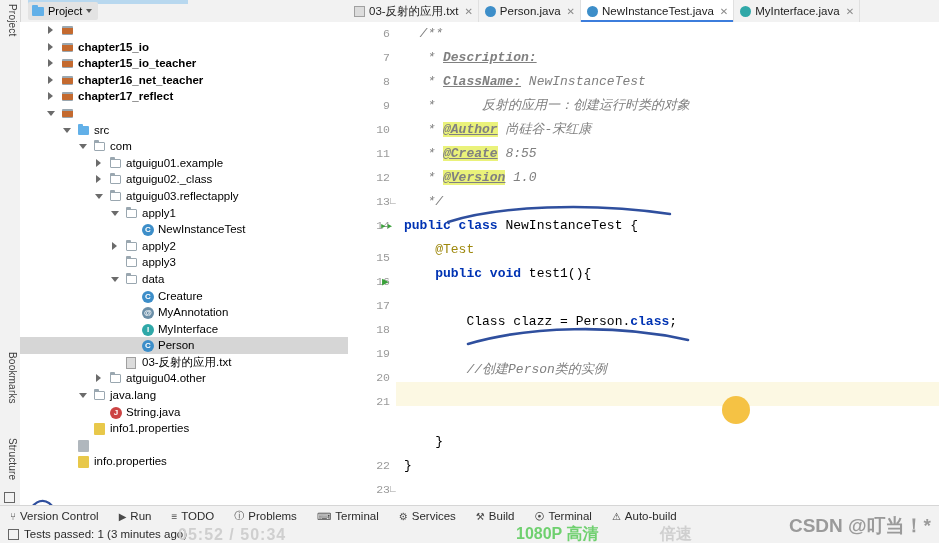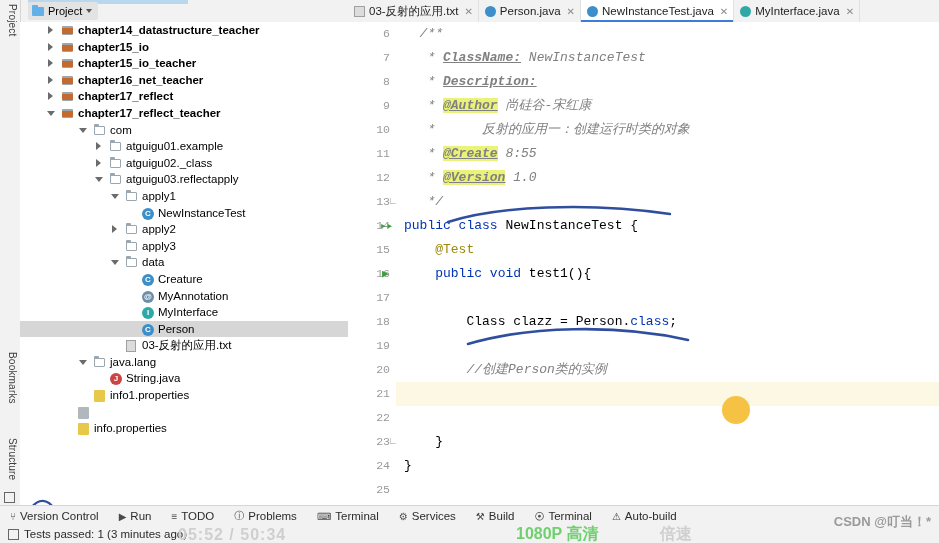--- a/index.html
+++ b/index.html
@@ -179,21 +179,21 @@
   .gutter .gl { height: 24px; line-height: 24px; padding-right: 6px; }
   .code {
     position: absolute; left: 48px; top: 0; width: 543px; height: 483px;
     font-family: "Liberation Mono", monospace; font-size: 13px;
   }
   .cl { height: 24px; line-height: 24px; white-space: pre; padding-left: 8px; }
   .cl.hl { background: #fcf8e3; }
   .com { color: #808080; font-style: italic; }
   .tag { color: #808080; font-style: italic; font-weight: bold; text-decoration: underline; }
   .tag-hl { background: #eaf27a; font-style: italic; font-weight: bold; text-decoration: underline; color: #808080; }
-  .kw { color: #0033b3; font-weight: normal; }
+  .kw { color: #0033b3; font-weight: bold; }
   .ann { color: #9e880d; }
   .ident { color: #000; }
 
   
   .ink { position: absolute; pointer-events: none; }
 
   .dot {
     position: absolute; left: 722px; top: 396px; width: 28px; height: 28px;
     border-radius: 50%; background: #f5c244;
   }
@@ -210,21 +210,21 @@
     background: #f2f2f2; display: flex; align-items: center; font-size: 11.5px; color: #2b2b2b;
   }
   .statusbar .sq {
     width: 9px; height: 9px; border: 1px solid #666; margin: 0 5px 0 8px;
   }
   .watermark {
     position: absolute; color: #cfcfcf; font-weight: bold;
   }
   .wm-green { color: #6fd06f; font-weight: bold; }
   .csdn {
-    position: absolute; right: 8px; top: 513px; font-size: 13px; color: #9a9a9a; font-weight: bold;
+    position: absolute; right: 8px; top: 513px; font-size: 19px; color: #9a9a9a; font-weight: bold;
   }
 </style>
 </head>
 <body>
 
 <div class="ide">
 
   <div class="topbar">
     <div class="hl-bar"></div>
     <div class="proj-btn">
@@ -247,21 +247,20 @@
     <div class="vtab" style="top:438px;">Structure</div>
     <div class="vtab" style="top:492px;">
         <span class="sq"></span>
       </div>
   </div>
 
   <div class="tree" id="tree">
       <div class="row">
         <span class="arrow" style="left:28px"></span>
         <span style="left:42px" class="ic ic-mod"></span>
-        <span class="lbl bold" style="left:58px">chapter14_datastructure_teacher</span>
       </div>
       <div class="row">
         <span class="arrow" style="left:28px"></span>
         <span style="left:42px" class="ic ic-mod"></span>
         <span class="lbl bold" style="left:58px">chapter15_io</span>
       </div>
       <div class="row">
         <span class="arrow" style="left:28px"></span>
         <span style="left:42px" class="ic ic-mod"></span>
         <span class="lbl bold" style="left:58px">chapter15_io_teacher</span>
@@ -272,21 +271,25 @@
         <span class="lbl bold" style="left:58px">chapter16_net_teacher</span>
       </div>
       <div class="row">
         <span class="arrow" style="left:28px"></span>
         <span style="left:42px" class="ic ic-mod"></span>
         <span class="lbl bold" style="left:58px">chapter17_reflect</span>
       </div>
       <div class="row">
         <span class="arrow open" style="left:27px"></span>
         <span style="left:42px" class="ic ic-mod"></span>
-        <span class="lbl bold" style="left:58px">chapter17_reflect_teacher</span>
+      </div>
+      <div class="row">
+        <span class="arrow open" style="left:43px"></span>
+        <span style="left:58px" class="ic ic-src"></span>
+        <span class="lbl" style="left:74px">src</span>
       </div>
       <div class="row">
         <span class="arrow open" style="left:59px"></span>
         <span style="left:74px" class="ic ic-fold"></span>
         <span class="lbl" style="left:90px">com</span>
       </div>
       <div class="row">
         <span class="arrow" style="left:76px"></span>
         <span style="left:90px" class="ic ic-fold"></span>
         <span class="lbl" style="left:106px">atguigu01.example</span>
@@ -336,20 +339,25 @@
         <span style="left:122px" class="ic ic-iface">I</span>
         <span class="lbl" style="left:138px">MyInterface</span>
       </div>
       <div class="row sel">
         <span style="left:122px" class="ic ic-class">C</span>
         <span class="lbl" style="left:138px">Person</span>
       </div>
       <div class="row">
         <span style="left:106px" class="ic ic-file"></span>
         <span class="lbl" style="left:122px">03-反射的应用.txt</span>
+      </div>
+      <div class="row">
+        <span class="arrow" style="left:76px"></span>
+        <span style="left:90px" class="ic ic-fold"></span>
+        <span class="lbl" style="left:106px">atguigu04.other</span>
       </div>
       <div class="row">
         <span class="arrow open" style="left:59px"></span>
         <span style="left:74px" class="ic ic-fold"></span>
         <span class="lbl" style="left:90px">java.lang</span>
       </div>
       <div class="row">
         <span style="left:90px" class="ic ic-java">J</span>
         <span class="lbl" style="left:106px">String.java</span>
       </div>
@@ -398,38 +406,38 @@
     <div class="gutter" id="gutter">
         <div class="gl" style="position:relative;"><span>6</span></div>
         <div class="gl" style="position:relative;"><span>7</span></div>
         <div class="gl" style="position:relative;"><span>8</span></div>
         <div class="gl" style="position:relative;"><span>9</span></div>
         <div class="gl" style="position:relative;"><span>10</span></div>
         <div class="gl" style="position:relative;"><span>11</span></div>
         <div class="gl" style="position:relative;"><span>12</span></div>
         <div class="gl" style="position:relative;"><span style="position:absolute;left:42px;color:#9a9a9a;font-size:10px;">∟</span><span>13</span></div>
         <div class="gl" style="position:relative;"><span style="position:absolute;left:32px;color:#3aa03a;font-size:11px;">▸▸</span><span>14</span></div>
-        <div class="gl" style="position:relative;"><span>15</span></div>
+        <div class="gl" style="position:relative;margin-top:8px;"><span>15</span></div>
         <div class="gl" style="position:relative;"><span style="position:absolute;left:34px;color:#3aa03a;font-size:11px;">▶</span><span>16</span></div>
         <div class="gl" style="position:relative;"><span>17</span></div>
         <div class="gl" style="position:relative;"><span>18</span></div>
         <div class="gl" style="position:relative;"><span>19</span></div>
         <div class="gl" style="position:relative;"><span>20</span></div>
         <div class="gl" style="position:relative;"><span>21</span></div>
-        <div class="gl" style="position:relative;"><span>22</span></div>
+        <div class="gl" style="position:relative;margin-top:40px;"><span>22</span></div>
         <div class="gl" style="position:relative;"><span style="position:absolute;left:42px;color:#9a9a9a;font-size:10px;">∟</span><span>23</span></div>
         <div class="gl" style="position:relative;"><span>24</span></div>
         <div class="gl" style="position:relative;"><span>25</span></div>
       </div>
     <div class="code" id="code">
         <div class="cl">  <span class="com">/**</span></div>
+        <div class="cl">   <span class="com">* </span><span class="tag">Description:</span></div>
         <div class="cl">   <span class="com">* </span><span class="tag">ClassName:</span><span class="com"> NewInstanceTest</span></div>
-        <div class="cl">   <span class="com">* </span><span class="tag">Description:</span></div>
+        <div class="cl">   <span class="com">*      反射的应用一：创建运行时类的对象</span></div>
         <div class="cl">   <span class="com">* </span><span class="tag-hl">@Author</span><span class="com"> 尚硅谷-宋红康</span></div>
-        <div class="cl">   <span class="com">*      反射的应用一：创建运行时类的对象</span></div>
         <div class="cl">   <span class="com">* </span><span class="tag-hl">@Create</span><span class="com"> 8:55</span></div>
         <div class="cl">   <span class="com">* </span><span class="tag-hl">@Version</span><span class="com"> 1.0</span></div>
         <div class="cl">   <span class="com">*/</span></div>
         <div class="cl"><span class="kw">public class </span><span class="ident">NewInstanceTest </span>{</div>
         <div class="cl">    <span class="ann">@Test</span></div>
         <div class="cl">    <span class="kw">public void </span><span class="ident">test1</span>(){</div>
         <div class="cl">&nbsp;</div>
         <div class="cl">        <span class="ident">Class</span> clazz = Person.<span class="kw">class</span>;</div>
         <div class="cl">&nbsp;</div>
         <div class="cl">        <span class="com">//创建Person类的实例</span></div>

